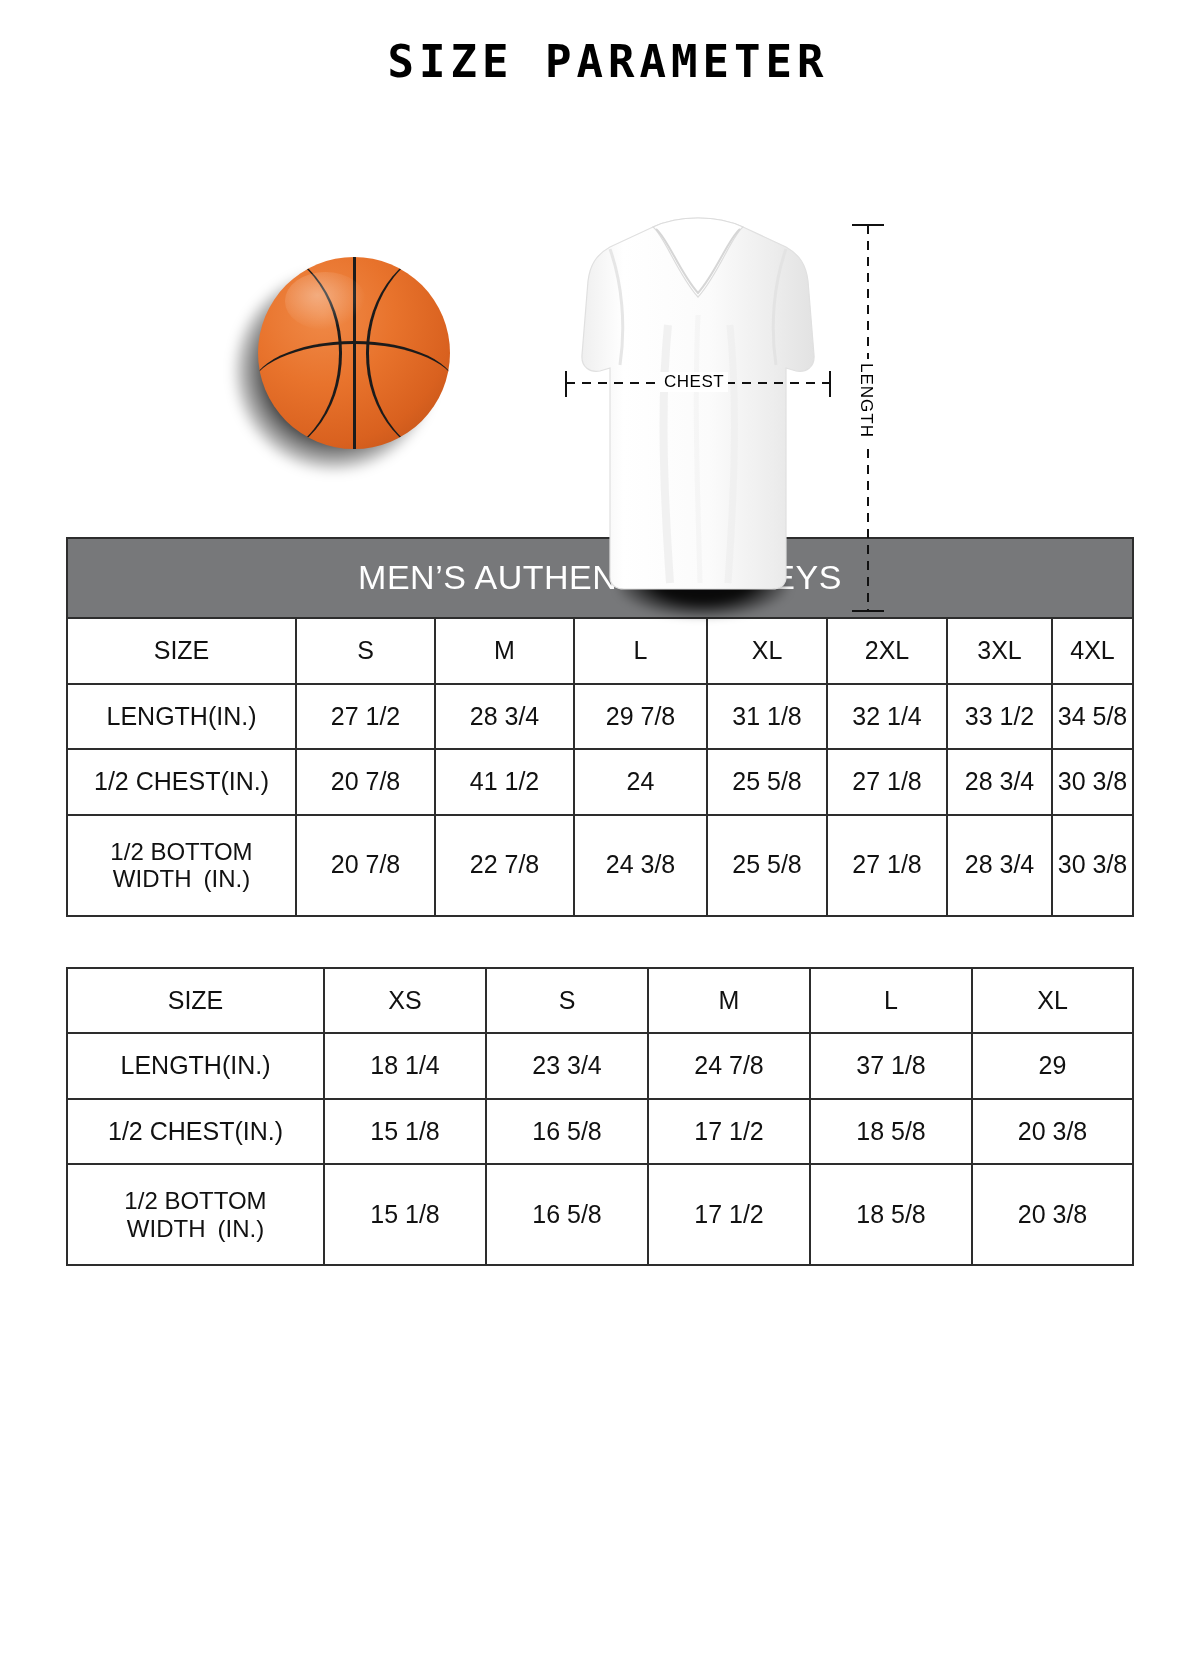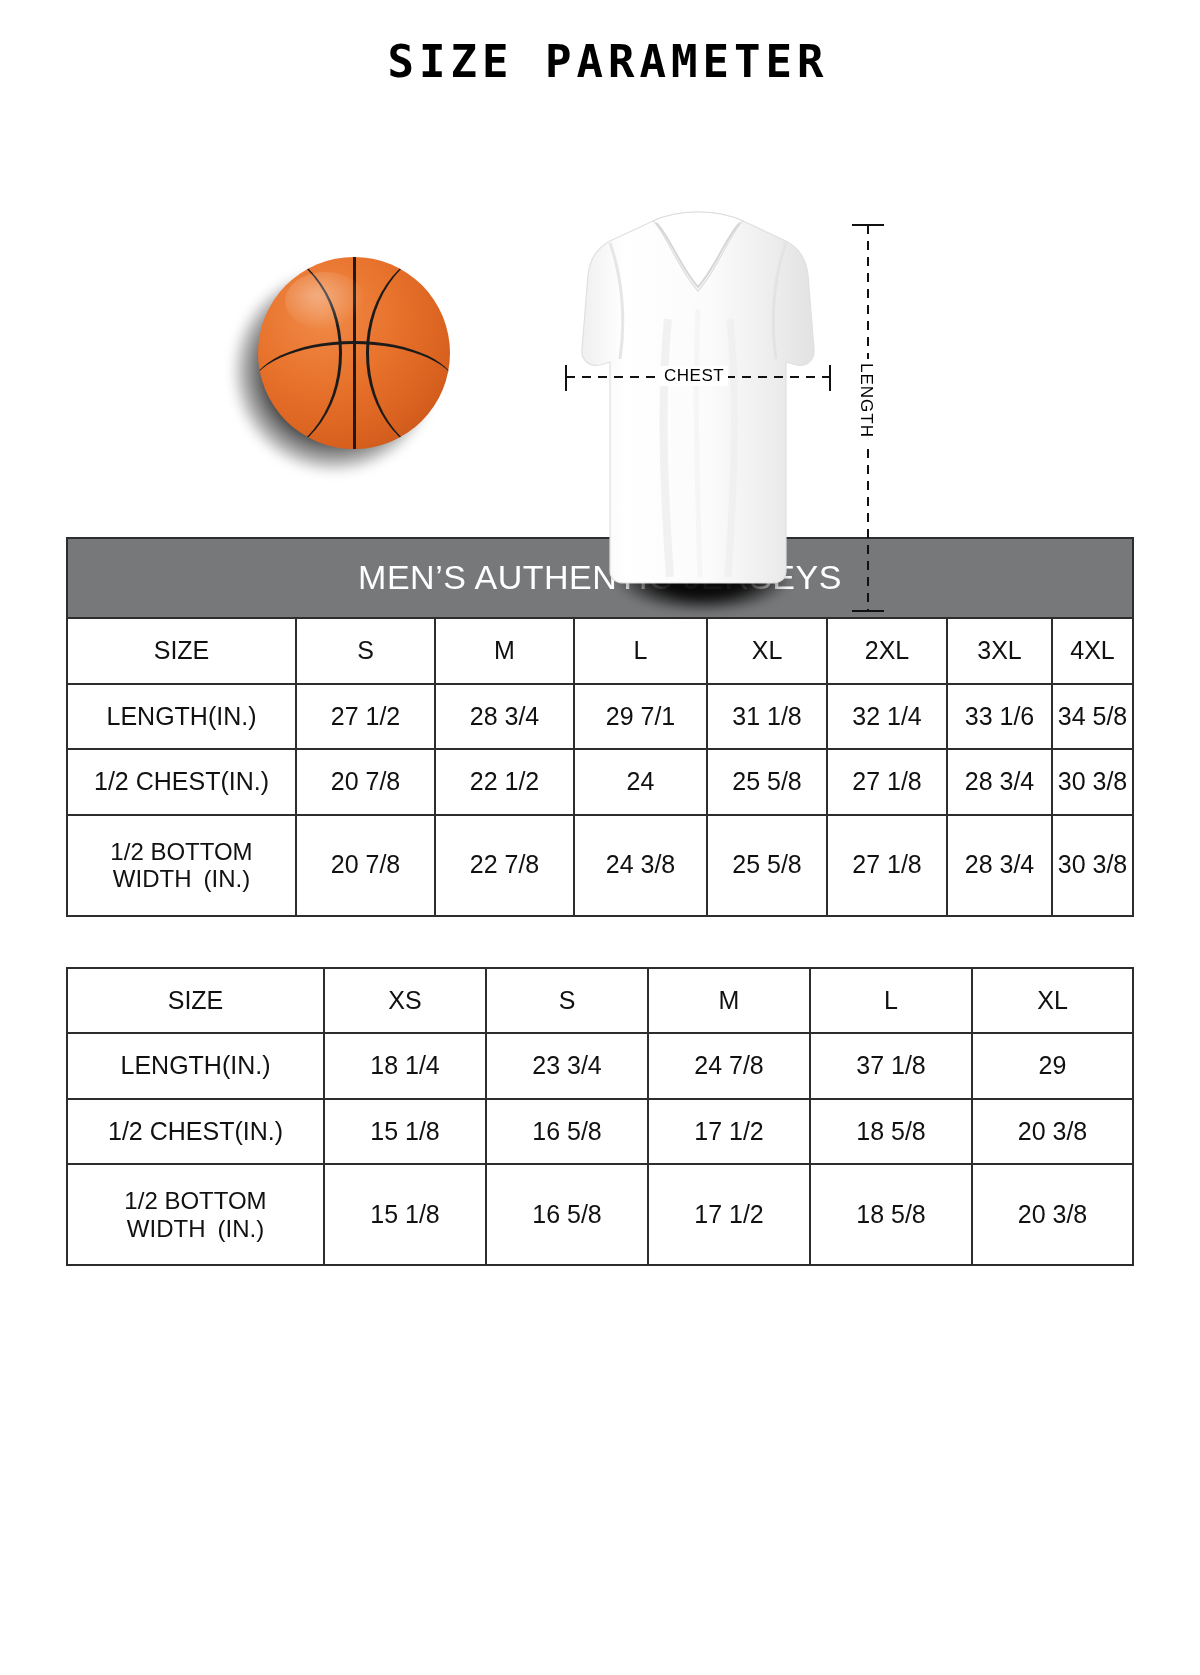--- a/index.html
+++ b/index.html
@@ -114,21 +114,21 @@
     width: 42%;
     height: 30%;
     border-radius: 50%;
     background: radial-gradient(ellipse at 40% 40%, rgba(255,255,255,0.33), rgba(255,255,255,0) 70%);
   }
 
   
   .jersey-wrap {
     position: absolute;
     left: 548px;
-    top: 102px;
+    top: 108px;
     width: 300px;
     height: 420px;
   }
   .jersey-shadow {
     position: absolute;
     left: 70px;
     top: 352px;
     width: 170px;
     height: 60px;
     border-radius: 50%;
@@ -299,30 +299,30 @@
         <td>L</td>
         <td>XL</td>
         <td>2XL</td>
         <td>3XL</td>
         <td>4XL</td>
       </tr>
       <tr>
         <td class="rowhead">LENGTH(IN.)</td>
         <td>27  1/2</td>
         <td>28  3/4</td>
-        <td>29  7/1</td>
+        <td>29  7/8</td>
         <td>31  1/8</td>
         <td>32  1/4</td>
-        <td>33  1/6</td>
+        <td>33  1/2</td>
         <td>34  5/8</td>
       </tr>
       <tr>
         <td class="rowhead">1/2 CHEST(IN.)</td>
         <td>20  7/8</td>
-        <td>22  1/2</td>
+        <td>41  1/2</td>
         <td>24</td>
         <td>25  5/8</td>
         <td>27  1/8</td>
         <td>28  3/4</td>
         <td>30  3/8</td>
       </tr>
       <tr>
         <td class="rowhead two-line">1/2 BOTTOM<br>WIDTH (IN.)</td>
         <td>20  7/8</td>
         <td>22  7/8</td>

